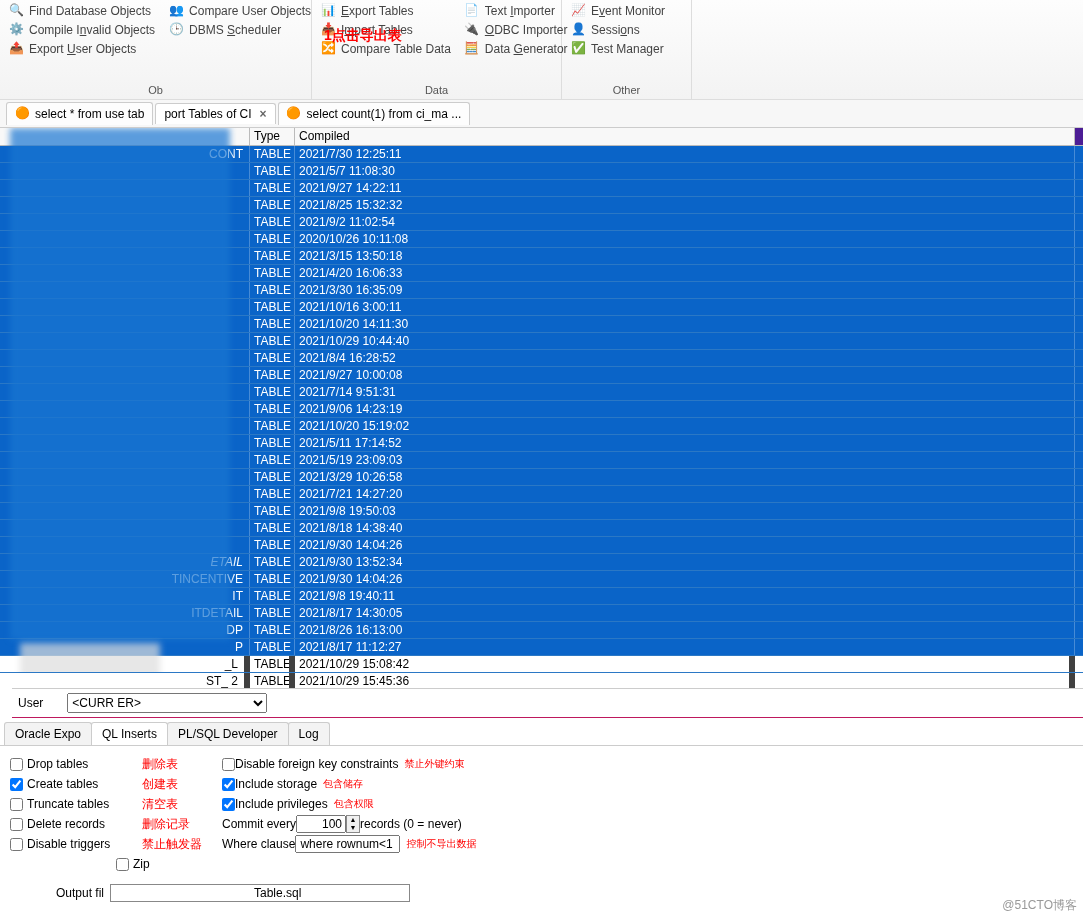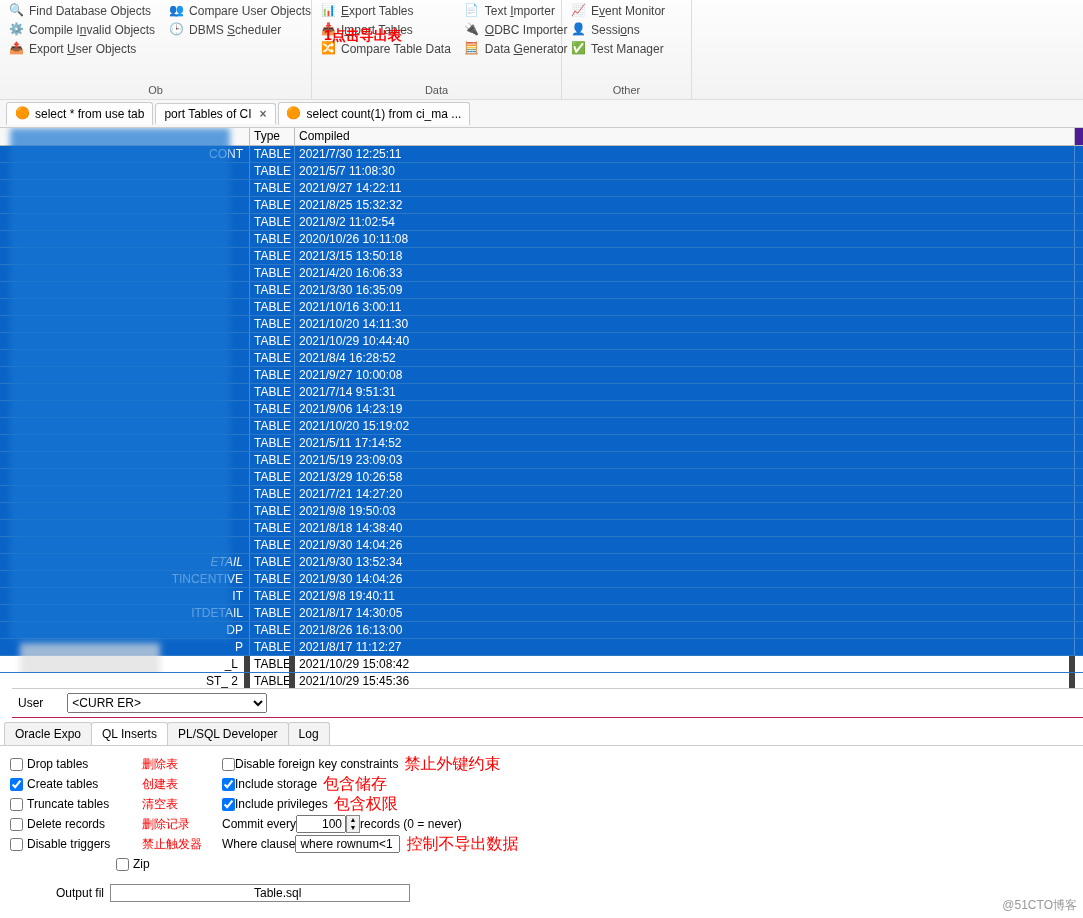--- a/index.html
+++ b/index.html
@@ -34,21 +34,21 @@
 .user-bar { display:flex; align-items:center; gap:24px; padding:4px 6px; border-top:1px solid #ccc; border-bottom:1px solid #be185d;margin-left:12px;}
 .user-bar select { width:200px; height:20px; font-size:12px;}
 .options-tabs { display:flex; padding:4px 0 0 4px; gap:0;}
 .opt-tab { padding:4px 10px; border:1px solid #ccc; border-bottom:none; background:#f3f3f3; cursor:pointer; border-radius:3px 3px 0 0; margin-right:-1px;}
 .opt-tab.active { background:#fff; position:relative; z-index:1;}
 .options-panel { padding:8px 10px; border-top:1px solid #ccc;}
 .opt-row { display:flex; align-items:center; height:20px; margin-bottom:0; }
 .opt-left { width:132px; display:flex; align-items:center; gap:4px;}
 .annot { color:#ff0000; font-size:12px; width:80px; }
 .opt-mid { display:flex; align-items:center; }
-.opt-annot2 { color:#ff0000; font-size:16px; margin-left:6px;}
+.opt-annot2 { color:#ff0000; font-size:10px; margin-left:6px;}
 input[type=checkbox]{width:13px;height:13px;}
 .commit-input { width:50px; height:18px; text-align:right; padding-right:2px;}
 .stepper { display:flex; flex-direction:column; width:14px; height:18px; border:1px solid #888;}
 .stepper div{flex:1;font-size:7px;text-align:center;line-height:8px;cursor:pointer;background:#f0f0f0;}
 .whereclause { width:105px; height:18px; padding:0 3px;}
 .output-row { display:flex; align-items:center; padding:2px 10px;}
 .output-label { width:100px; text-align:right; padding-right:6px;}
 .output-field { width:300px; height:18px; border:1px solid #888; padding-left:3px; display:flex; align-items:center; background:#fff; overflow:hidden;}
 .watermark { position:absolute; right:6px; bottom:4px; color:#999; font-size:12px;}
 </style>

